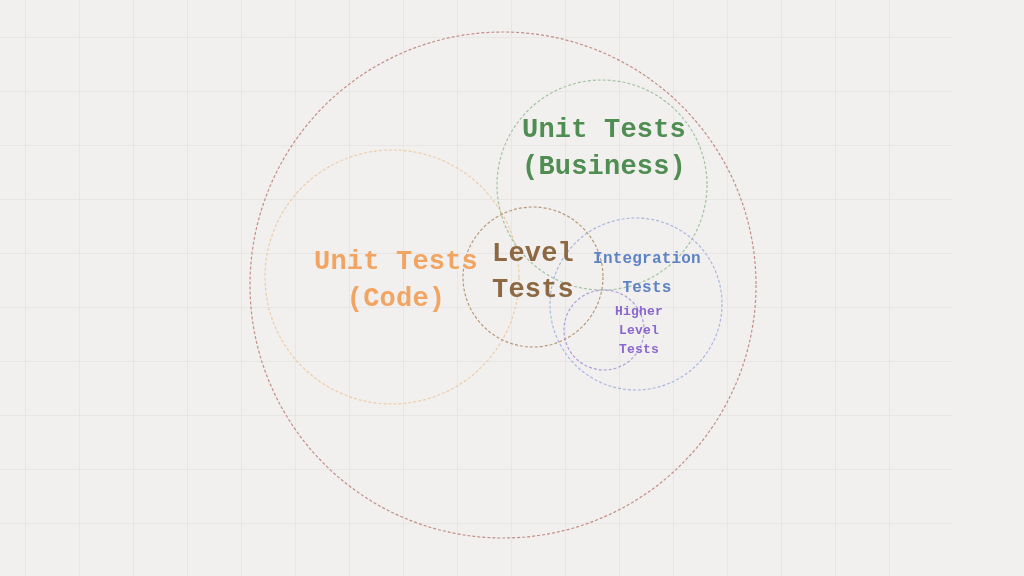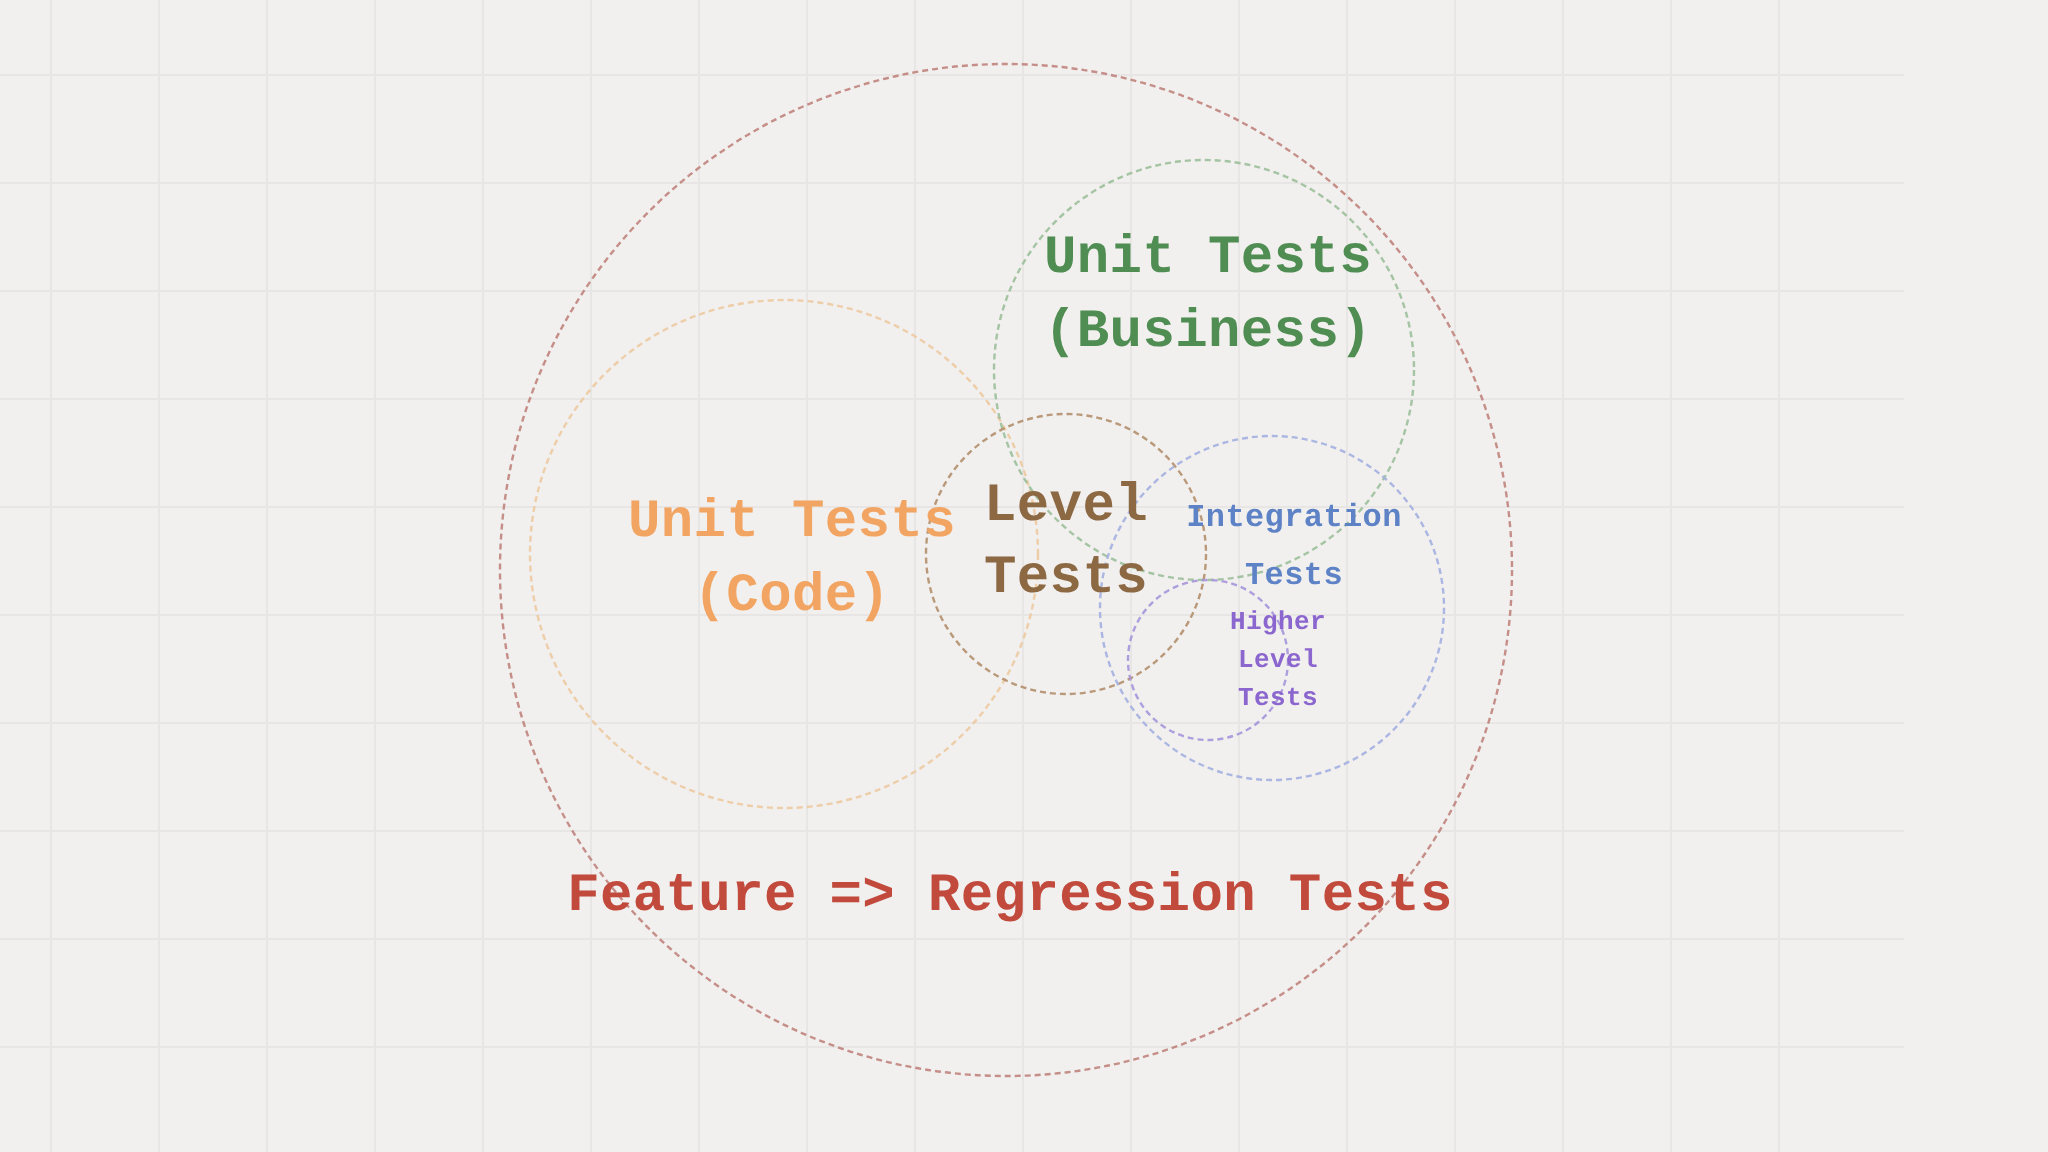--- a/index.html
+++ b/index.html
@@ -69,15 +69,14 @@
   <div class="label lbl-smoke" style="color: rgb(140, 104, 67);">Level
 Tests</div>
 
   <div class="label lbl-integration" style="color: rgb(94, 130, 198);">Integration
 Tests</div>
 
   <div class="label lbl-higher" style="color: rgb(139, 102, 206);">Higher
 Level
 Tests</div>
 
-  <div class="label lbl-regression" style="color: rgb(193, 74, 61);">Feature =&gt; Regression Tests</div>
 
 </div>
 
 </body></html>

